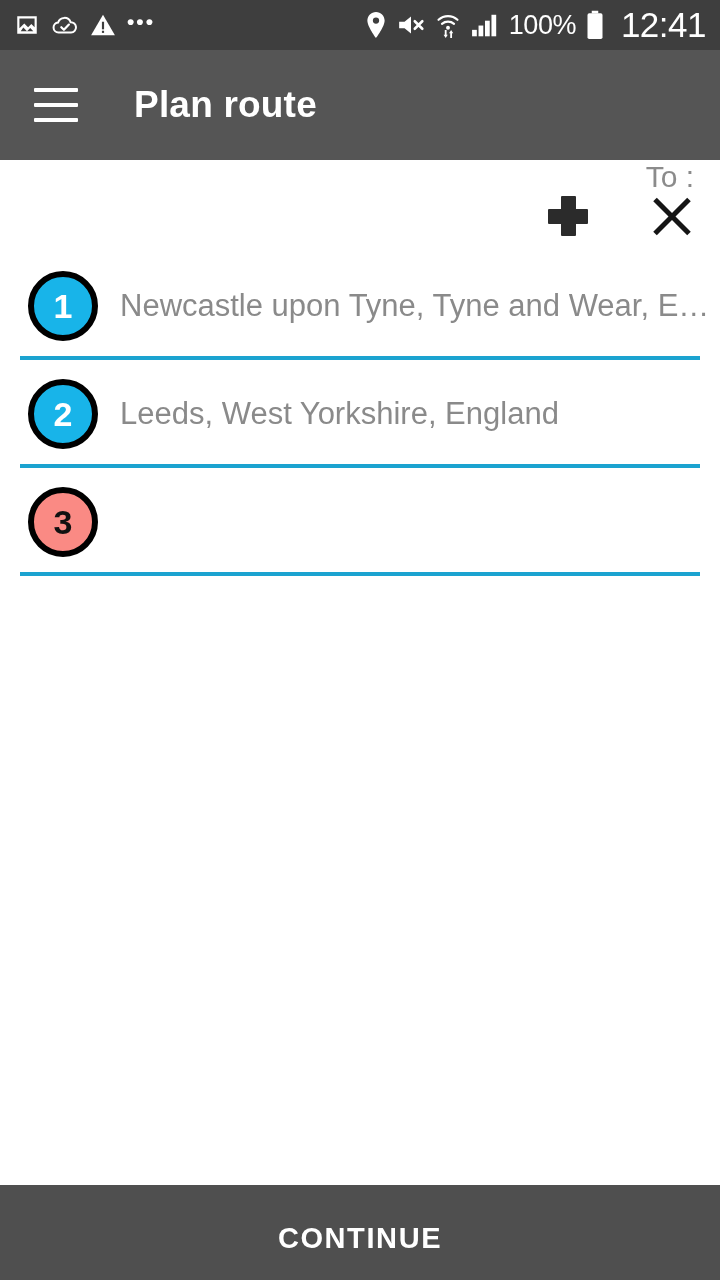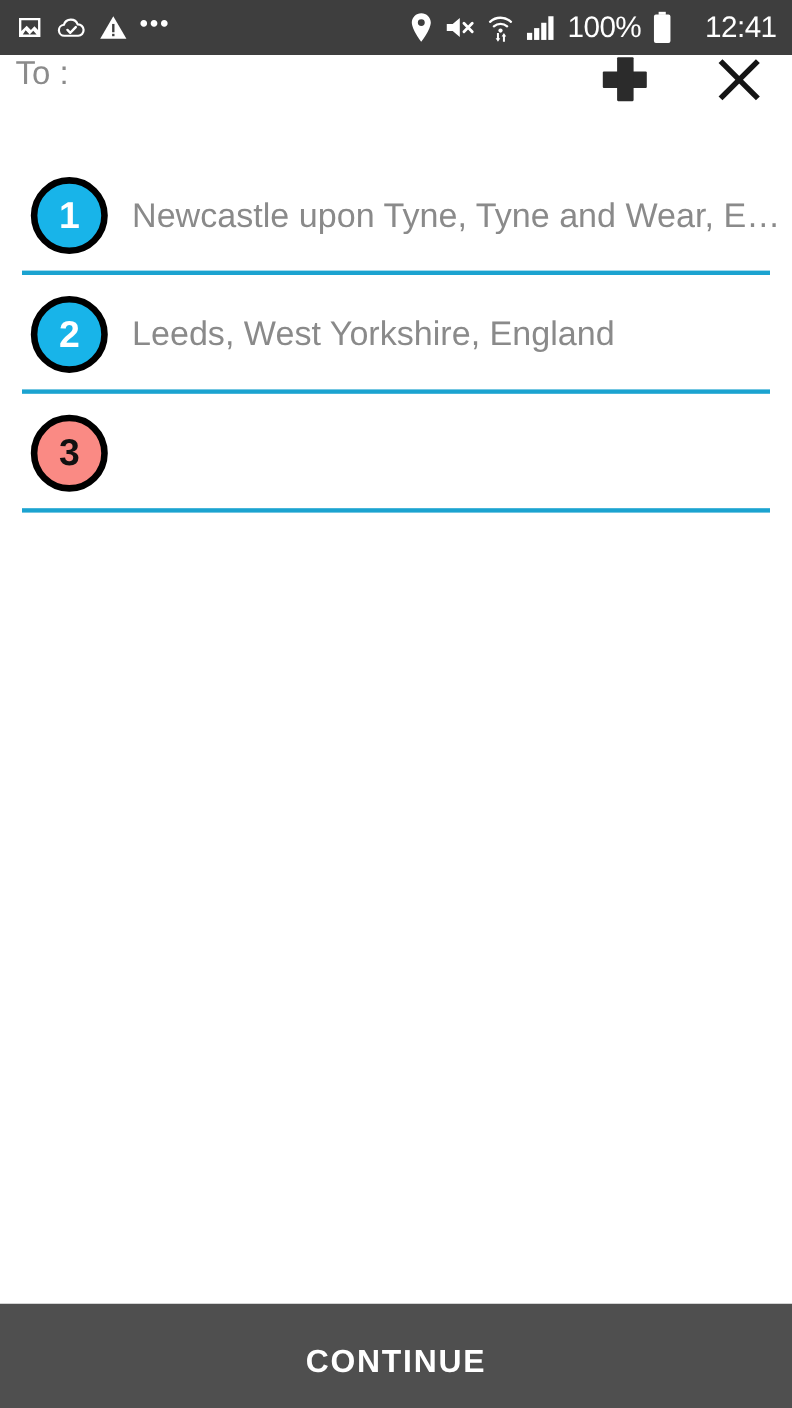--- a/index.html
+++ b/index.html
@@ -29,22 +29,22 @@
   .sicon { display:block; }
   .status-dots {
     color:#ffffff; font-size:21px; line-height:10px;
     letter-spacing:2px; font-weight:700; padding-bottom:7px;
   }
   .battery-text {
     color:#ffffff; font-size:27px; font-weight:400;
     letter-spacing:-0.5px;
   }
   .clock-text {
-    color:#ffffff; font-size:27px; font-weight:400;
-    letter-spacing:-0.5px; margin-left:20px;
+    color:#ffffff; font-size:35px; font-weight:400;
+    letter-spacing:-0.5px; margin-left:7px;
   }
 
   
   .app-bar {
     height:110px;
     background:#555555;
     display:flex; align-items:center;
     padding-left:34px;
     flex:0 0 auto;
   }
@@ -57,22 +57,23 @@
   .app-title {
     color:#ffffff; font-size:37px; font-weight:700;
     margin-left:56px; letter-spacing:0.2px;
   }
 
   
   .content { flex:1 1 auto; background:#ffffff; position:relative; overflow:hidden; }
 
   .to-row {
     height:92px;
-    display:flex; align-items:flex-start;
+    display:flex; align-items:flex-end;
     padding:0 26px 0 14px;
+    flex-direction:column;
   }
   .to-label {
     color:#8b8b8b; font-size:30px; font-weight:400;
   }
   .to-actions { margin-left:auto; display:flex; align-items:center; gap:62px; }
 
   .plus-btn {
     position:relative; width:40px; height:40px; cursor:pointer;
   }
   .plus-btn::before, .plus-btn::after {
@@ -181,20 +182,28 @@
 
       <svg class="sicon" width="18" height="30" viewBox="0 0 14 24">
         <rect x="4.4" y="0.6" width="5.2" height="2.2" fill="#ffffff"></rect>
         <rect x="1" y="2.6" width="12" height="20.6" rx="1.4" fill="#ffffff"></rect>
       </svg>
 
       <span class="clock-text">12:41</span>
     </div>
   </div>
 
+  <div class="app-bar">
+    <div class="hamburger">
+      <span></span>
+        <span></span>
+        <span></span>
+    </div>
+    <div class="app-title">Plan route</div>
+  </div>
 
   <div class="content">
 
     <div class="to-row">
       <span class="to-label">To :</span>
       <div class="to-actions">
         <div class="plus-btn"></div>
         <div class="close-btn"></div>
       </div>
     </div>

